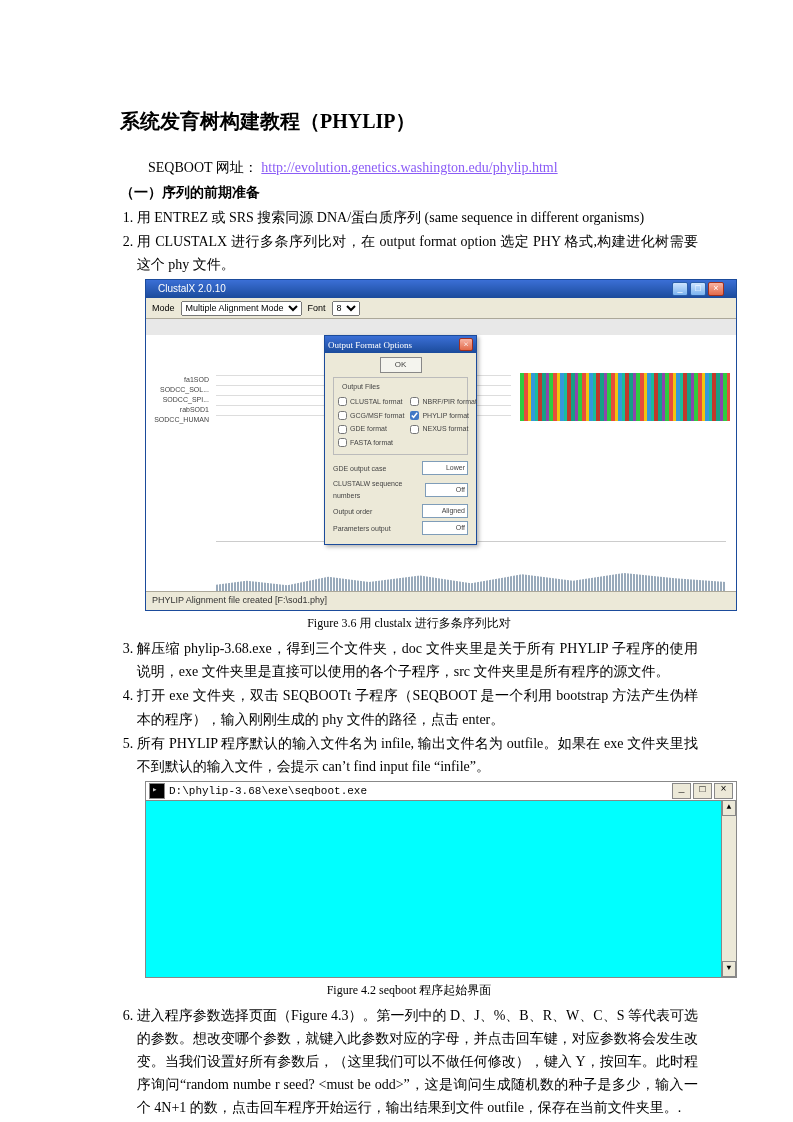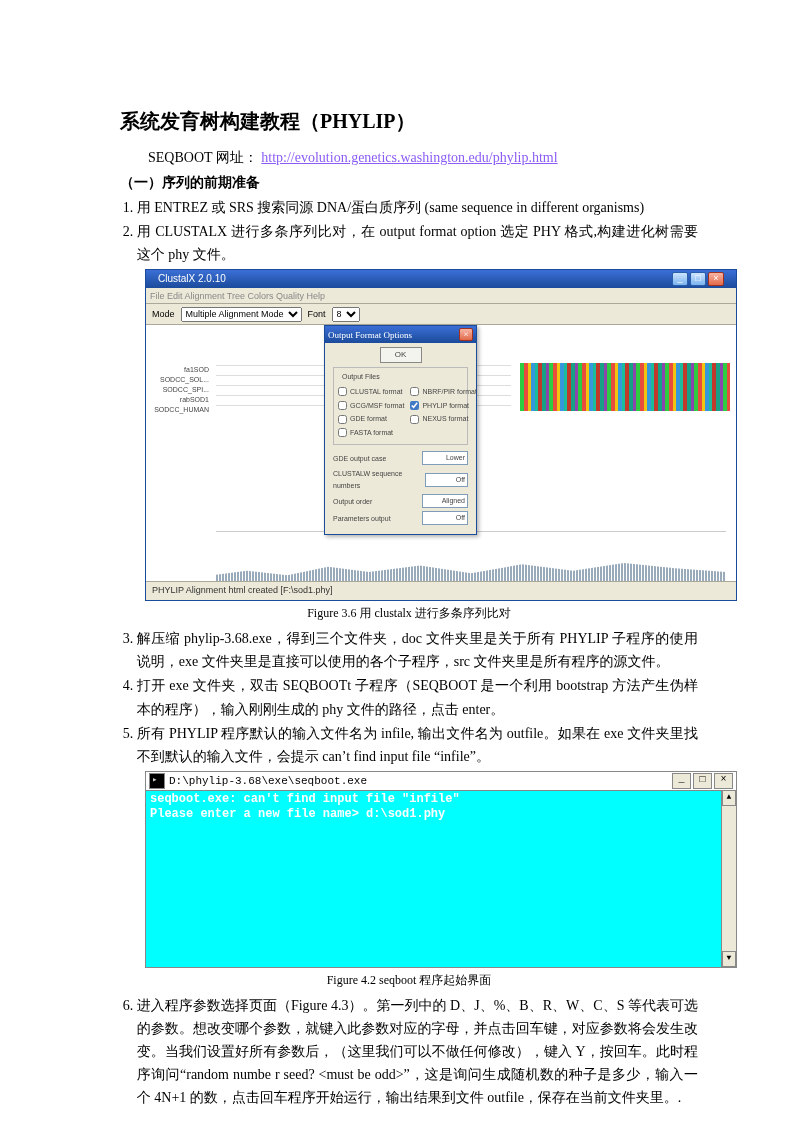--- a/index.html
+++ b/index.html
@@ -11,21 +11,21 @@
     color: #000;
     width: 793px;
     height: 1122px;
     box-sizing: border-box;
     padding: 105px 95px 80px 120px;
     line-height: 1.65;
   }
   h1 {
     font-size: 20px;
     font-weight: bold;
-    margin: 0 0 8px 0;
+    margin: 0 0 18px 0;
     font-family: "SimSun", "宋体", serif;
   }
   .intro { margin: 0 0 2px 0; text-indent: 2em; }
   .section-head { margin: 0 0 2px 0; font-weight: bold; }
   a.link { color: #8b5cf6; text-decoration: underline; }
   ol { margin: 0; padding-left: 1.2em; }
   ol > li { text-align: justify; margin-bottom: 1px; }
   .fig-caption { text-align: center; font-size: 12px; margin: 3px 0 3px 0; }
 
   
@@ -177,40 +177,39 @@
 
 <div class="clustalx-win">
   <div class="titlebar">
     <span>ClustalX 2.0.10</span>
     <span class="winbtns">
       <span class="winbtn min">_</span>
       <span class="winbtn max">□</span>
       <span class="winbtn">×</span>
     </span>
   </div>
-  <div class="menubar">File   Edit  Alignment  Tree  Colors  Quality  Help</div>
   <div class="toolbar">
     <span>Mode</span>
     <select><option>Multiple Alignment Mode</option></select>
     <span>Font</span>
     <select><option>8</option></select>
   </div>
   <div class="cx-body">
     <div class="seq-names">
       <div>fa1SOD</div>
       <div>SODCC_SOL...</div>
       <div>SODCC_SPI...</div>
       <div>rabSOD1</div>
       <div>SODCC_HUMAN</div>
     </div>
     <div class="seq-rule"></div>
     <div class="seq-colorblock"></div>
     <div class="ident-graph"></div>
   </div>
-  <div class="statusbar">PHYLIP Alignment html created   [F:\sod1.phy]</div>
+  <div class="statusbar">PHYLIP Alignment file created   [F:\sod1.phy]</div>
 
   <div class="ofo">
     <div class="dlgtitle">
       <span>Output Format Options</span>
       <span class="winbtn" style="width:12px;height:11px;">×</span>
     </div>
     <div class="ofo-body">
       <span class="ofo-ok">OK</span>
       <div class="ofo-group">
         <div style="margin:-8px 0 2px 2px;background:#ece9d8;display:inline-block;padding:0 2px;">Output Files</div>
@@ -281,22 +280,20 @@
     <span class="left">
       <span class="cmd-icon"></span>
       <span>D:\phylip-3.68\exe\seqboot.exe</span>
     </span>
     <span class="console-winbtns">
       <span class="cwbtn">_</span>
       <span class="cwbtn">□</span>
       <span class="cwbtn">×</span>
     </span>
   </div>
-  <div class="console-body"><span>seqboot.exe: can't find input file "infile"</span>
-<span>Please enter a new file name&gt; d:\sod1.phy</span></div>
   <div class="console-scroll">
     <div class="up">▲</div>
     <div class="down">▼</div>
   </div>
 </div>
 <div class="fig-caption">Figure 4.2 seqboot 程序起始界面</div>
 
 <ol start="6">
   <li>进入程序参数选择页面（Figure 4.3）。第一列中的 D、J、%、B、R、W、C、S 等代表可选的参数。想改变哪个参数，就键入此参数对应的字母，并点击回车键，对应参数将会发生改变。当我们设置好所有参数后，（这里我们可以不做任何修改），键入 Y，按回车。此时程序询问“random numbe r seed? &lt;must be odd&gt;”，这是询问生成随机数的种子是多少，输入一个 4N+1 的数，点击回车程序开始运行，输出结果到文件 outfile，保存在当前文件夹里。.</li>
 </ol>

